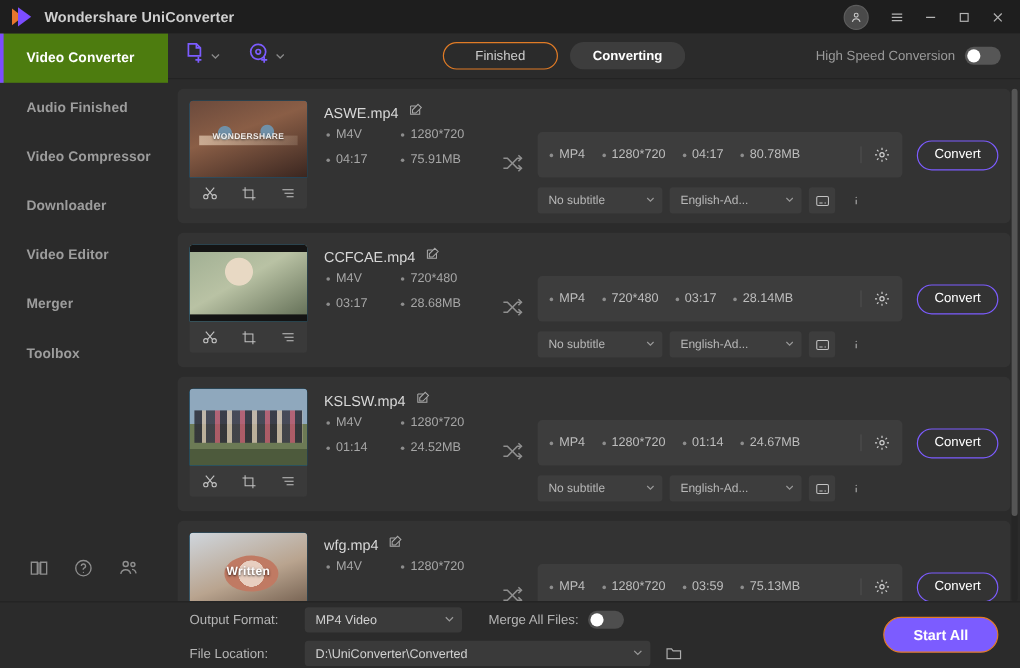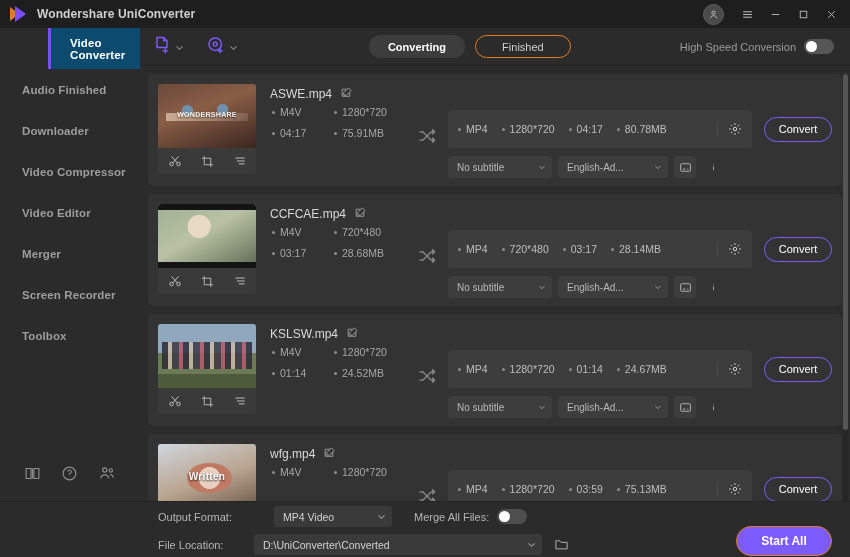--- a/index.html
+++ b/index.html
@@ -70,23 +70,22 @@
   }
   .nav-item {
     height: 41px;
     display: flex; align-items: center;
     padding-left: 22px;
     font-size: 11.5px; color: #9d9d9d; font-weight: bold;
     letter-spacing: .1px;
     position: relative;
   }
   .nav-item.active {
-    background: #0c4a6e;
+    background: #4d7c0f;
     color: #ffffff;
-    margin-left: 48px;
   }
   .nav-item.active::before {
     content: ""; position: absolute; left: 0; top: 0; bottom: 0;
     width: 3px; background: #7c4dff;
   }
   .side-footer {
     margin-top: auto;
     height: 56px;
     display: flex; align-items: center; justify-content: center;
     gap: 20px;
@@ -324,27 +323,27 @@
   .bfrow { display: flex; align-items: center; gap: 8px; }
   .bflabel { width: 88px; font-size: 11px; color: #b5b5b5; }
   .bfsel {
     height: 21px;
     background: #3a3a3a;
     border-radius: 3px;
     display: flex; align-items: center;
     padding: 0 6px 0 9px;
     font-size: 10.5px; color: #d2d2d2;
   }
-  .bfsel.fmt { width: 118px; margin-left: 20px; }
+  .bfsel.fmt { width: 131px; }
   .bfsel.loc { width: 288px; }
   .bfsel .chev { margin-left: auto; padding-left: 6px; color: #9a9a9a; }
   .merge-lbl { font-size: 11px; color: #b5b5b5; margin-left: 14px; }
   .toggle.dark { background: #4e4e4e; }
   .start-all {
-    position: absolute; right: 18px; top: 24px;
+    position: absolute; right: 18px; top: 12px;
     width: 96px; height: 30px;
     border-radius: 16px;
     background: #7c5cff;
     border: 1.5px solid #e07b26;
     display: flex; align-items: center; justify-content: center;
     font-size: 12px; color: #ffffff; font-weight: bold;
   }
   .folder-btn { display: flex; color: #adadad; margin-left: 4px; }
 </style>
 </head>
@@ -394,33 +393,30 @@
   <div class="body">
 
     <div class="sidebar">
       <div class="nav-item active">
         <span>Video Converter</span>
       </div>
       <div class="nav-item">
         <span>Audio Finished</span>
       </div>
       <div class="nav-item">
+        <span>Video Compressor</span>
+      </div>
+      <div class="nav-item">
         <span>Downloader</span>
-      </div>
-      <div class="nav-item">
-        <span>Video Compressor</span>
       </div>
       <div class="nav-item">
         <span>Video Editor</span>
       </div>
       <div class="nav-item">
         <span>Merger</span>
-      </div>
-      <div class="nav-item">
-        <span>Screen Recorder</span>
       </div>
       <div class="nav-item">
         <span>Toolbox</span>
       </div>
 
       <div class="side-footer">
         <span>
           <svg width="17" height="17" viewBox="0 0 24 24" fill="none" stroke="#8e8e8e" stroke-width="1.6">
             <path d="M3 5h7v14H3z"></path>
               <path d="M14 5h7v14h-7z"></path>
@@ -473,25 +469,25 @@
             </svg>
           </span>
           <span class="chev">
             <svg width="9" height="9" viewBox="0 0 12 12" fill="none" stroke="#8a8a8a" stroke-width="1.4">
                 <path d="M2 4.5 6 8.5 10 4.5"></path>
               </svg>
           </span>
         </div>
 
         <div class="seg">
+          <div class="seg-btn outlined">
+            <span>Finished</span>
+          </div>
           <div class="seg-btn active">
             <span>Converting</span>
-          </div>
-          <div class="seg-btn outlined">
-            <span>Finished</span>
           </div>
         </div>
 
         <div class="hs">
           <span>High Speed Conversion</span>
           <div class="toggle">
               <div class="knob"></div>
             </div>
         </div>
       </div>

